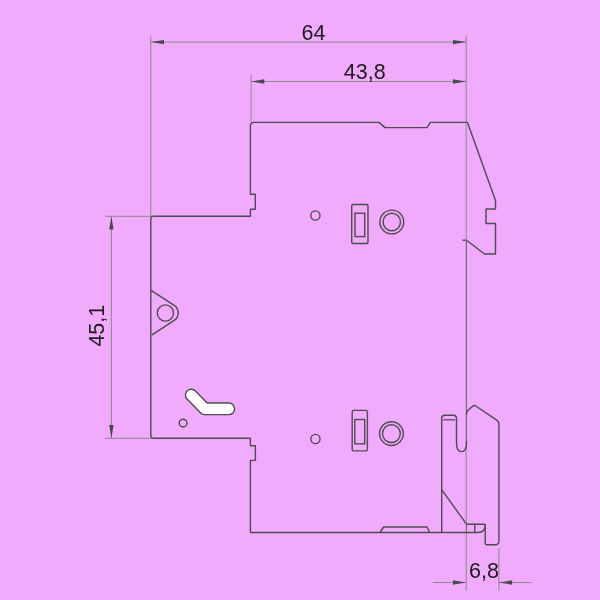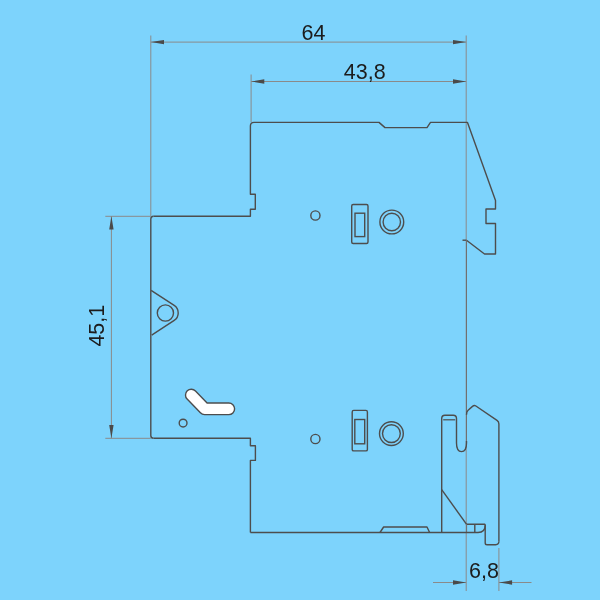--- a/index.html
+++ b/index.html
@@ -1,16 +1,16 @@
 <!DOCTYPE html>
 <html><head>
 <meta charset="utf-8">
 <style>
   html,body{margin:0;padding:0;background:#ffffff;}
-  #wrap{width:600px;height:600px;position:relative;background:#7dd3fc;}
+  #wrap{width:600px;height:600px;position:relative;background:#f0abfc;}
   svg{display:block;}
   text{font-family:"Liberation Sans",sans-serif;fill:#1c1c1c;}
 </style>
 </head>
 <body>
 
 <div id="wrap">
 <svg width="600" height="600" viewBox="0 0 600 600" fill="none">
 
   <path d="M150.8 35.5 V216.3" stroke="#8a8a8a" stroke-width="1"></path>

